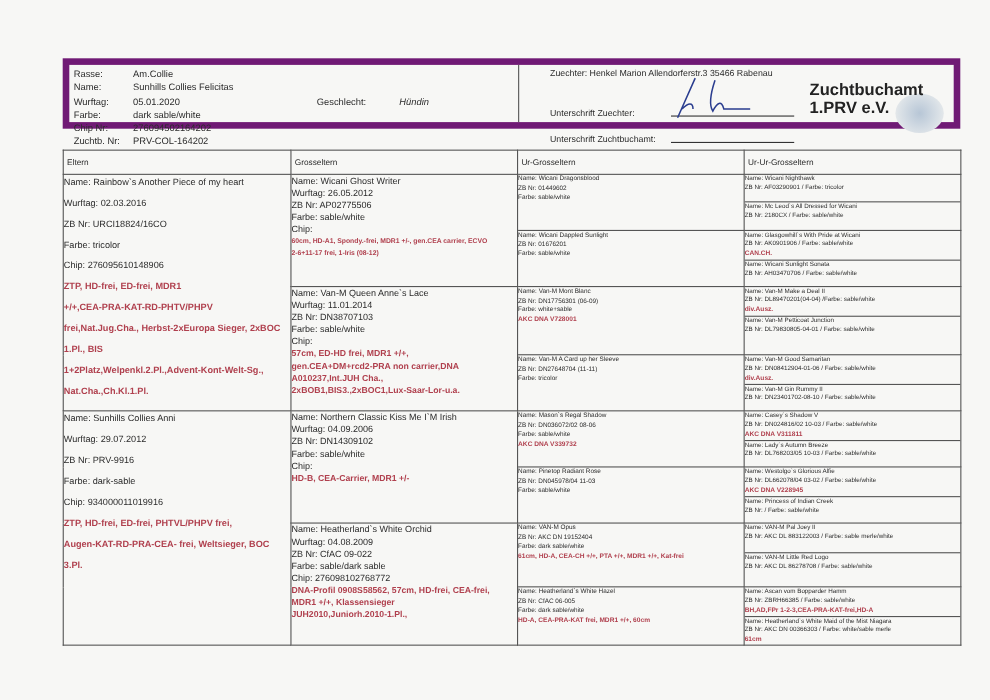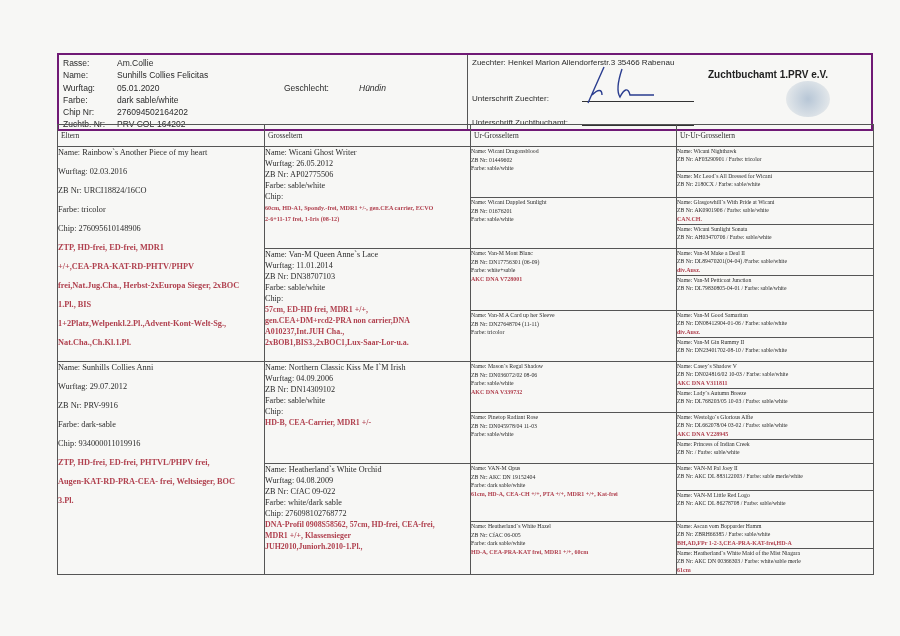--- a/index.html
+++ b/index.html
@@ -1,36 +1,36 @@
 <!DOCTYPE html>
 <html><head>
 <meta charset="utf-8">
 <style>
   html, body { margin:0; padding:0; }
   body { width:900px; height:636px; background:#f7f7f5; position:relative; overflow:hidden;
          font-family:"Liberation Sans", sans-serif; color:#2b2b2b; }
   .page { position:absolute; left:57px; top:53px; width:816px; height:532px; }
-  .header { position:absolute; left:0; top:0; width:816px; height:78px; border:2px solid #701a75; box-sizing:border-box; display:flex; }
+  .header { position:absolute; left:0; top:0; width:816px; height:64px; border:6px solid #701a75; box-sizing:border-box; display:flex;gap:24px; }
   .hdr-left { width:408px; border-right:1px solid #555; position:relative; font-size:8.5px; }
   .hdr-row { position:absolute; left:4px; }
   .hdr-val { position:absolute; left:58px; white-space:nowrap; }
   .geschl-lbl { position:absolute; left:225px; top:28px;text-align:right; }
   .geschl-val { position:absolute; left:300px; top:28px;font-style:italic; }
   .hdr-right { flex:1; position:relative; font-size:8px; }
   .zuechter { position:absolute; left:4px; top:3px; white-space:nowrap; }
   .u-zuechter { position:absolute; left:4px; top:39px; }
   .u-zb { position:absolute; left:4px; top:63px; }
   .sigline1 { position:absolute; left:114px; top:46px; width:112px; border-bottom:1px solid #333; }
   .sigline2 { position:absolute; left:114px; top:70px; width:112px; border-bottom:1px solid #333; }
   .sig-svg { position:absolute; left:110px; top:6px; }
-  .zb-title { position:absolute; left:240px; top:14px; font-size:10px; font-weight:bold; color:#222; }
+  .zb-title { position:absolute; left:240px; top:14px; font-size:15px; font-weight:bold; color:#222; }
   .zb-sig { position:absolute; left:244px; top:32px; font-family:"DejaVu Serif", serif; font-size:20px; font-style:italic; color:#1a1a55; }
   .stamp { position:absolute; left:318px; top:26px; width:44px; height:36px; border-radius:50%; background:radial-gradient(circle,#b7c6d6 0%,#d9e0e6 60%,#f1f1ef 100%); }
 
-  table.ped { position:absolute; left:0; top:71px; width:816px; border-collapse:collapse; table-layout:fixed;font-family:Liberation Serif, serif; }
+  table.ped { position:absolute; left:0; top:83px; width:816px; border-collapse:collapse; table-layout:fixed; }
   .ped td { border:1px solid #555; vertical-align:top; padding:0; }
   .ped th { border:1px solid #555; font-weight:normal; text-align:left; font-size:7.5px; padding:5px 3px; height:11px; }
   .c1 { width:207px; } .c2 { width:206px; } .c3 { width:206px; } .c4 { width:197px; }
   .eltern { font-size:8.3px; padding:4px 4px;margin-left:40px; }
   .eltern div { height:19px; line-height:12px; }
   .red { color:#b0404e; font-weight:bold; }
   .gp { font-size:8.2px; padding:3px 4px; line-height:11px; }
   .gp .red { font-size:7.9px; }
   .gp .small-red { font-size:6.2px; }
   .ugp { font-size:5.8px; padding:2px 3px; line-height:8.5px; }
@@ -251,21 +251,21 @@
               <div>Name: Princess of Indian Creek</div>
               <div>ZB Nr:  / Farbe: sable/white</div>
             </div>
       </td>
     </tr>
     <tr>
       <td rowspan="2" class="gp">
         <div>Name: Heatherland`s White Orchid</div>
         <div>Wurftag: 04.08.2009</div>
         <div>ZB Nr: CfAC 09-022</div>
-        <div>Farbe: white/dark sable</div>
+        <div>Farbe: sable/dark sable</div>
         <div>Chip: 276098102768772</div>
         <div class="red">DNA-Profil 0908S58562, 57cm, HD-frei, CEA-frei,</div>
         <div class="red">MDR1 +/+, Klassensieger</div>
         <div class="red">JUH2010,Juniorh.2010-1.Pl.,</div>
       </td>
       <td class="ugp" style="height:50px">
         <div>Name: VAN-M Opus</div>
         <div>ZB Nr: AKC DN 19152404</div>
         <div>Farbe: dark sable/white</div>
         <div class="red">61cm, HD-A, CEA-CH +/+, PTA +/+, MDR1 +/+, Kat-frei</div>

